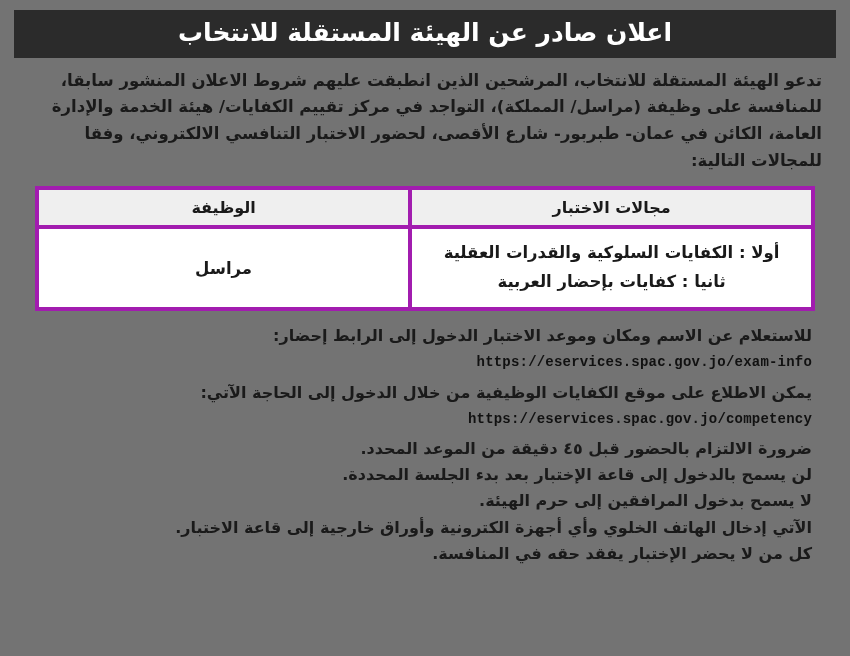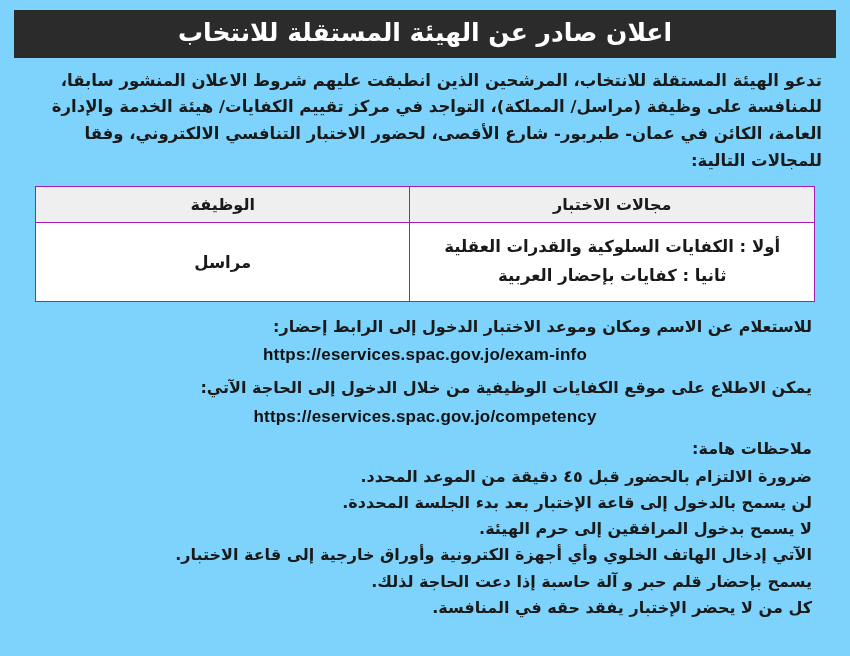--- a/index.html
+++ b/index.html
@@ -11,21 +11,21 @@
     height: 656px;
     background: #ffffff;
     font-family: "DejaVu Sans", "Liberation Sans", sans-serif;
     color: #111111;
     overflow: hidden;
   }
   .page {
     position: relative;
     width: 850px;
     height: 656px;
-    background: #7dd3fc;
+    background: #737373;
     box-sizing: border-box;
     padding: 8px 14px 4px 14px;
   }
   .header-band {
     background: #2b2b2b;
     color: #ffffff;
     text-align: center;
     padding: 9px 6px 11px 6px;
     margin: 2px 0 0 0;
   }
@@ -51,21 +51,21 @@
   }
   table.exam-table {
     border-collapse: collapse;
     width: 780px;
     margin: 6px auto 0 auto;
     direction: rtl;
     table-layout: fixed;
   }
   table.exam-table th,
   table.exam-table td {
-    border: 1px solid #a21caf;
+    border: 4px solid #a21caf;
     text-align: center;
     vertical-align: middle;
     font-weight: bold;
     color: #1a1a1a;
   }
   table.exam-table th {
     background: #efefef;
     font-size: 16px;
     padding: 8px 6px;
   }
@@ -87,24 +87,24 @@
     font-size: 16px;
     line-height: 1.58;
     font-weight: bold;
     color: #1a1a1a;
     padding: 12px 24px 0 24px;
   }
   .notes .line {
     margin: 0 0 2px 0;
   }
   .link {
-    font-family: Liberation Sans, sans-serif;
+    font-family: Liberation Mono, monospace;
     direction: ltr;
-    text-align: center;
-    font-size: 17px;
+    text-align: right;
+    font-size: 14px;
     font-weight: bold;
     letter-spacing: 0.2px;
     margin: 3px 0 6px 0;
     color: #111111;
   }
   .notes-head {
     margin-top: 6px;
   }
   .bullet-line {
     margin: 0 0 1px 0;
@@ -139,22 +139,20 @@
         <td class="job-cell">مراسل</td>
       </tr>
     </tbody>
   </table>
 
   <div class="notes">
     <div class="line">للاستعلام عن الاسم ومكان وموعد الاختبار الدخول إلى الرابط إحضار:</div>
     <div class="link">https://eservices.spac.gov.jo/exam-info</div>
     <div class="line">يمكن الاطلاع على موقع الكفايات الوظيفية من خلال الدخول إلى الحاجة الآتي:</div>
     <div class="link">https://eservices.spac.gov.jo/competency</div>
-    <div class="line notes-head">ملاحظات هامة:</div>
     <div class="bullet-line">ضرورة الالتزام بالحضور قبل ٤٥ دقيقة من الموعد المحدد.</div>
     <div class="bullet-line">لن يسمح بالدخول إلى قاعة الإختبار بعد بدء الجلسة المحددة.</div>
     <div class="bullet-line">لا يسمح بدخول المرافقين إلى حرم الهيئة.</div>
     <div class="bullet-line">الآتي إدخال الهاتف الخلوي وأي أجهزة الكترونية وأوراق خارجية إلى قاعة الاختبار.</div>
-    <div class="bullet-line">يسمح  بإحضار قلم حبر و  آلة حاسبة إذا دعت الحاجة لذلك.</div>
     <div class="bullet-line">كل من لا يحضر الإختبار يفقد حقه في المنافسة.</div>
   </div>
 
 </div>
 
 </body></html>

